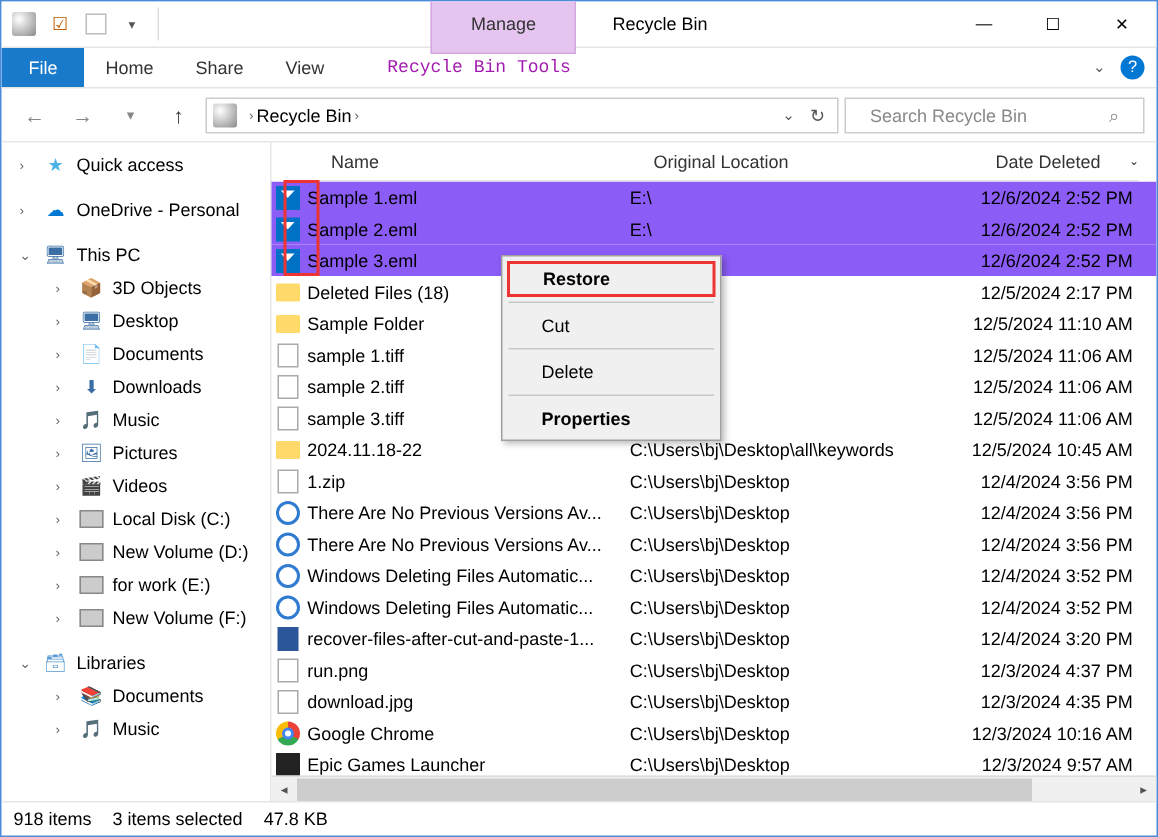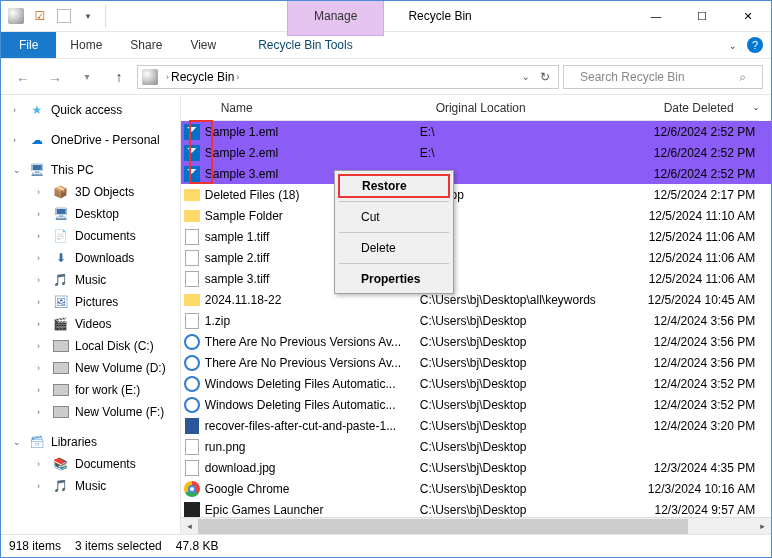--- a/index.html
+++ b/index.html
@@ -8,21 +8,21 @@
   .qat { display:flex; align-items:center; gap:2px; padding:0 4px; }
   .qat-icon { width:22px; height:22px; display:flex; align-items:center; justify-content:center; }
   .title-section { flex:1; display:flex; align-items:center; }
   .title-tools { margin-left:170px; background:#e6c4f0; color:#333; padding:12px 26px; border:1px solid #d4a8e0; font-size:12px; }
   .title-text { margin-left:24px; font-size:12px; }
   .winbtns { display:flex; }
   .winbtn { width:46px; height:31px; display:flex; align-items:center; justify-content:center; font-size:11px; font-family:"Segoe MDL2 Assets",sans-serif; }
   .ribbon { height:27px; display:flex; align-items:stretch; border-bottom:1px solid #e5e5e5; position:relative; }
   .file-tab { background:#1979ca; color:#fff; padding:0 18px; display:flex; align-items:center; font-size:12px; }
   .ribbon-tab { padding:0 14px; display:flex; align-items:center; font-size:12px; color:#333; }
-  .ribbon-tab.contextual { color:#0c4a6e; border-top:none; }
+  .ribbon-tab.contextual { color:#a21caf; border-top:none;font-family:Liberation Mono, monospace; }
   .ribbon-right { position:absolute; right:8px; top:0; display:flex; align-items:center; height:100%; gap:10px; }
   .chev { font-size:10px; color:#555; }
   .help { width:16px; height:16px; border-radius:50%; background:#0078d4; color:#fff; display:flex; align-items:center; justify-content:center; font-size:11px; }
   .addressbar { height:36px; display:flex; align-items:center; padding:4px 8px; gap:4px; border-bottom:1px solid #e5e5e5; }
   .navbtn { width:28px; height:28px; display:flex; align-items:center; justify-content:center; color:#888; font-size:14px; }
   .navbtn.active { color:#333; }
   .addr-box { flex:1; height:24px; border:1px solid #ccc; display:flex; align-items:center; padding:0 4px; }
   .addr-icon { width:16px; height:16px; margin-right:6px; }
   .addr-sep { color:#666; padding:0 2px; font-size:9px; }
   .search-box { width:200px; height:24px; border:1px solid #ccc; display:flex; align-items:center; padding:0 16px; color:#888; }
@@ -41,21 +41,21 @@
   .col-loc-h { width:228px; padding-left:4px; }
   .col-date-h { flex:1; padding-left:4px; display:flex; align-items:center; gap:19px; }
   .files { overflow:hidden; }
   .row { display:flex; align-items:center; height:21px; }
   .row.selected { background:#8b5cf6; }
   .row .c-icon { width:22px; display:flex; align-items:center; justify-content:center; padding-left:4px; }
   .row .c-name { width:215px; padding-left:4px; white-space:nowrap; overflow:hidden; text-overflow:ellipsis; }
   .row .c-loc { width:228px; padding-left:4px; white-space:nowrap; overflow:hidden; text-overflow:ellipsis; }
   .row .c-date { flex:1; padding-left:4px; text-align:right; padding-right:18px; white-space:nowrap; }
   .statusbar { height:23px; border-top:1px solid #e5e5e5; display:flex; align-items:center; padding:0 8px; gap:14px; font-size:12px; }
-  .ctx-menu { position:absolute; left:333px; top:169px; width:120px; background:#f0f0f0; border:1px solid #a0a0a0; box-shadow:2px 2px 4px rgba(0,0,0,0.25); padding:2px; z-index:50; }
+  .ctx-menu { position:absolute; left:333px; top:169px; width:147px; background:#f0f0f0; border:1px solid #a0a0a0; box-shadow:2px 2px 4px rgba(0,0,0,0.25); padding:2px; z-index:50; }
   .ctx-item { height:24px; display:flex; align-items:center; padding-left:24px; font-size:12px; }
   .ctx-item.restore { font-weight:bold; border:2px solid #e33; margin:1px; padding-left:22px; }
   .ctx-sep { height:1px; background:#c8c8c8; margin:3px 2px; }
   .red-box { position:absolute; border:2px solid #e33; pointer-events:none; z-index:40; }
   #rb-icons { left:188px; top:119px; width:24px; height:64px; }
   .scrollbar-h { position:absolute; left:0; right:0; bottom:0; height:17px; background:#f0f0f0; border-top:1px solid #ddd; display:flex; align-items:center; }
   .sb-btn { width:17px; height:17px; display:flex; align-items:center; justify-content:center; font-size:9px; color:#555; }
   .sb-thumb { width:490px; height:15px; background:#cdcdcd; margin-left:0; }
   
   .ic-recycle { background:radial-gradient(circle at 30% 30%,#fff,#888); border-radius:2px; width:16px; height:16px; }
@@ -374,20 +374,21 @@
           <div class="c-name">recover-files-after-cut-and-paste-1...</div>
           <div class="c-loc">C:\Users\bj\Desktop</div>
           <div class="c-date">12/4/2024 3:20 PM</div>
         </div>
         <div class="row">
           <div class="c-icon">
             <div class="ic-png"></div>
           </div>
           <div class="c-name">run.png</div>
           <div class="c-loc">C:\Users\bj\Desktop</div>
+          <div class="c-date">12/3/2024 4:37 PM</div>
         </div>
         <div class="row">
           <div class="c-icon">
             <div class="ic-png"></div>
           </div>
           <div class="c-name">download.jpg</div>
           <div class="c-loc">C:\Users\bj\Desktop</div>
           <div class="c-date">12/3/2024 4:35 PM</div>
         </div>
         <div class="row">

